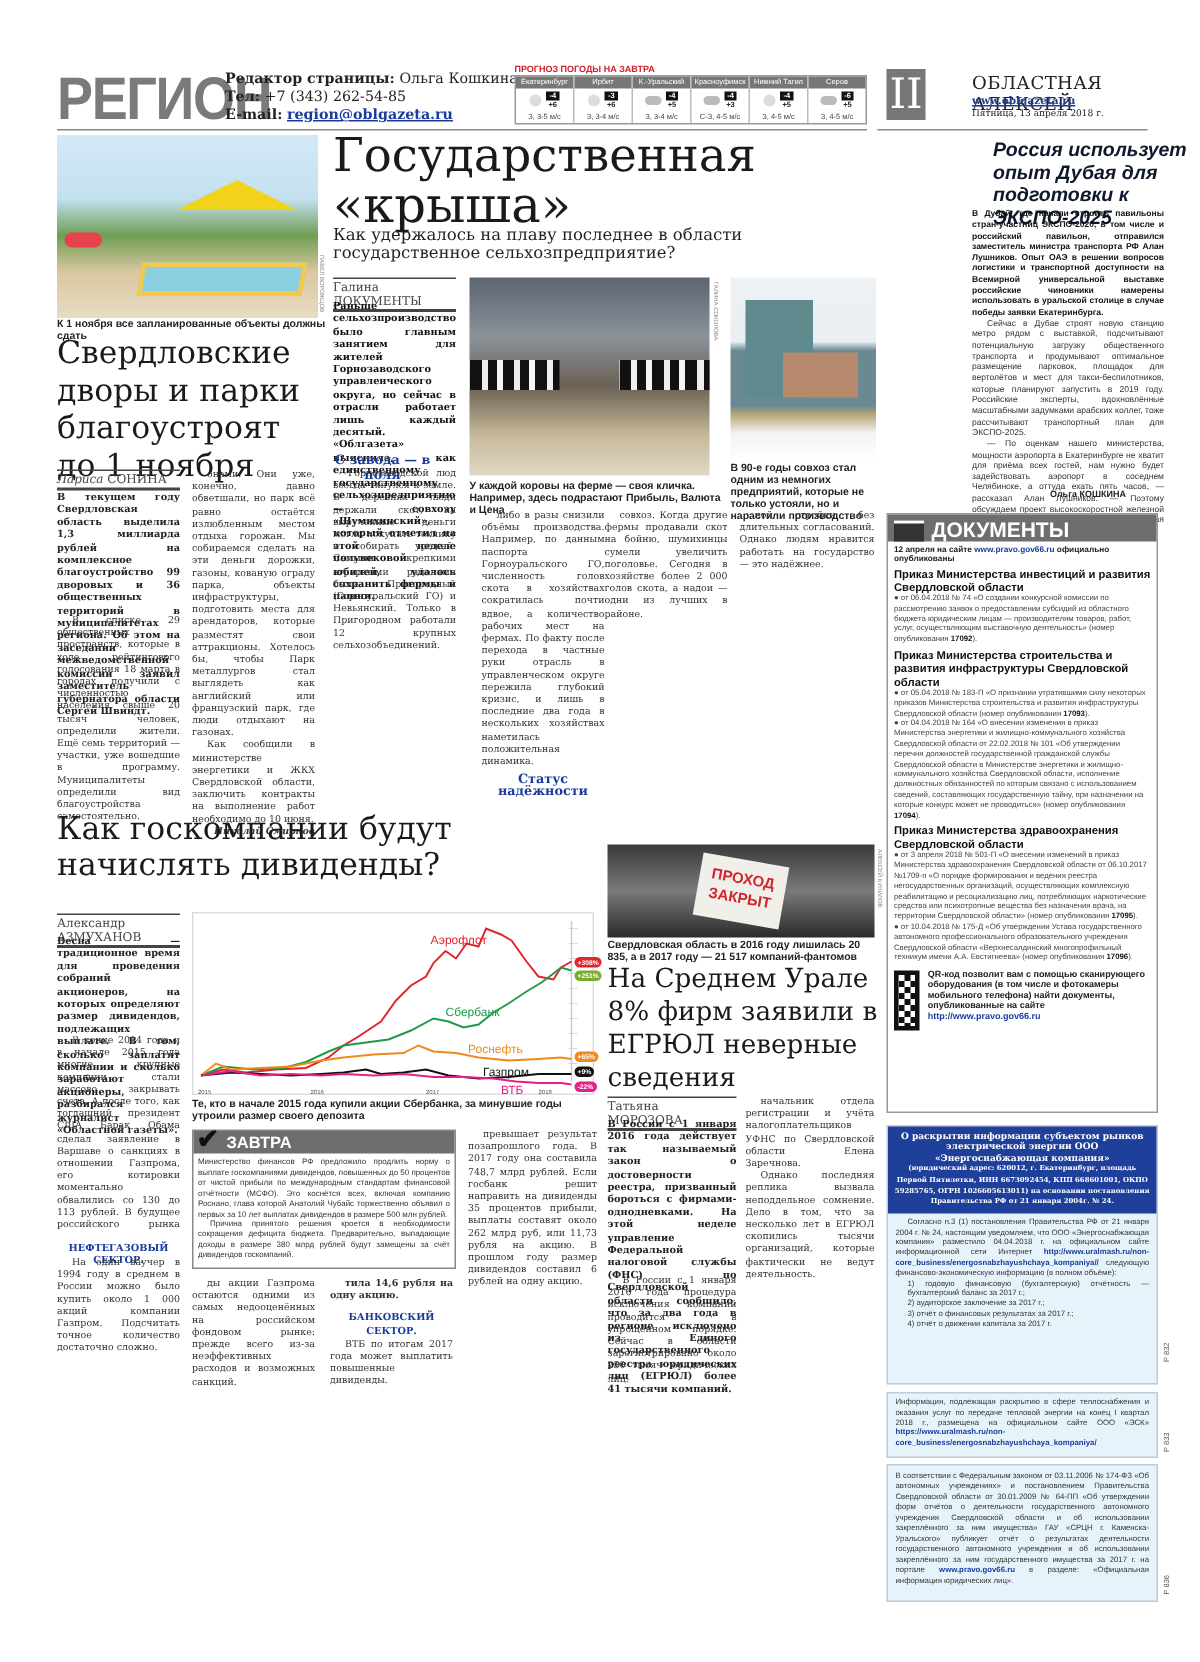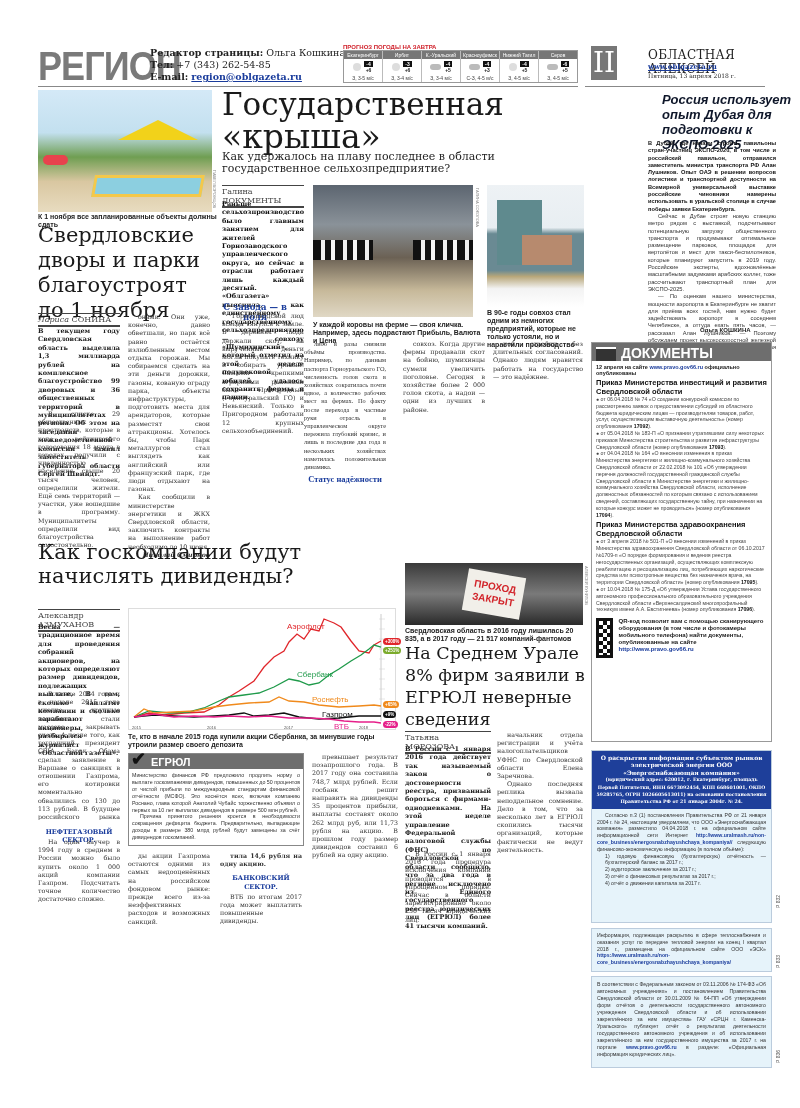--- a/index.html
+++ b/index.html
@@ -217,21 +217,21 @@
 </div>
 <div class="abs photo-credit" style="left:475px;top:188px;">ГАЛИНА СОКОЛОВА</div>
 <div class="abs caption" style="left:313px;top:321px;width:170px;">У каждой коровы на ферме — своя кличка. Например, здесь подрастают Прибыль, Валюта и Цена</div>
 
 <div class="abs farm2-photo">
   <div class="barn"></div>
   <div class="barn2"></div>
 </div>
 <div class="abs caption" style="left:487px;top:309px;width:100px;">В 90-е годы совхоз стал одним из немногих предприятий, которые не только устояли, но и нарастили производство</div>
 
-<div class="abs body-text" style="left:304px;top:340px;width:82px;height:240px;overflow:hidden;font-family:Liberation Serif, serif;">
+<div class="abs body-text" style="left:321px;top:340px;width:82px;height:240px;overflow:hidden;">
     <p>либо в разы снизили объёмы производства. Например, по данным паспорта Горноуральского ГО, численность голов скота в хозяйствах сократилась почти вдвое, а количество рабочих мест на фермах. По факту после перехода в частные руки отрасль в управленческом округе пережила глубокий кризис, и лишь в последние два года в нескольких хозяйствах наметилась положительная динамика.</p>
     <div class="subhead">Статус надёжности</div>
   </div>
 <div class="abs body-text" style="left:403px;top:340px;width:82px;height:240px;overflow:hidden;">
     <p>совхоз. Когда другие фермы продавали скот на бойню, шумихинцы сумели увеличить поголовье. Сегодня в хозяйстве более 2 000 голов скота, а надои — одни из лучших в районе.</p>
   </div>
 <div class="abs body-text" style="left:493px;top:340px;width:90px;height:220px;overflow:hidden;">
     <p>ной стройки без длительных согласований. Однако людям нравится работать на государство — это надёжнее.</p>
   </div>
 
@@ -248,20 +248,21 @@
       <span class="brief"></span>
       <span>ДОКУМЕНТЫ</span>
     </div>
   <div class="docs-inner">
     <div class="docs-intro"><span>12 апреля на сайте</span> <a>www.pravo.gov66.ru</a> <span>официально опубликованы</span></div>
     <div>
         <div class="doc-title">Приказ Министерства инвестиций и развития Свердловской области</div>
         <div class="doc-text"><span>● от 06.04.2018 № 74 «О создании конкурсной комиссии по рассмотрению заявок о предоставлении субсидий из областного бюджета юридическим лицам — производителям товаров, работ, услуг, осуществляющим выставочную деятельность» (номер опубликования</span> <b>17092</b>).</div>
       </div>
     <div>
+        <div class="doc-title">Приказ Министерства строительства и развития инфраструктуры Свердловской области</div>
         <div class="doc-text"><span>● от 05.04.2018 № 183-П «О признании утратившими силу некоторых приказов Министерства строительства и развития инфраструктуры Свердловской области (номер опубликования</span> <b>17093</b>).</div>
       </div>
     <div>
         <div class="doc-text"><span>● от 04.04.2018 № 164 «О внесении изменения в приказ Министерства энергетики и жилищно-коммунального хозяйства Свердловской области от 22.02.2018 № 101 «Об утверждении перечня должностей государственной гражданской службы Свердловской области в Министерстве энергетики и жилищно-коммунального хозяйства Свердловской области, исполнение должностных обязанностей по которым связано с использованием сведений, составляющих государственную тайну, при назначении на которые конкурс может не проводиться» (номер опубликования</span> <b>17094</b>).</div>
       </div>
     <div>
         <div class="doc-title">Приказ Министерства здравоохранения Свердловской области</div>
         <div class="doc-text"><span>● от 3 апреля 2018 № 501-П «О внесении изменений в приказ Министерства здравоохранения Свердловской области от 06.10.2017 №1709-п «О порядке формирования и ведения реестра негосударственных организаций, осуществляющих комплексную реабилитацию и ресоциализацию лиц, потребляющих наркотические средства или психотропные вещества без назначения врача, на территории Свердловской области» (номер опубликования</span> <b>17095</b>).</div>
       </div>
     <div>
@@ -344,21 +345,21 @@
   <span class="pill" style="left:254px;top:38px;background:#7bab2c;">+251%</span>
   <span class="pill" style="left:254px;top:92px;background:#f08a1c;">+65%</span>
   <span class="pill" style="left:254px;top:102px;background:#111;">+9%</span>
   <span class="pill" style="left:254px;top:112px;background:#e6208a;">-22%</span>
 </div>
 <div class="abs caption" style="left:128px;top:733px;width:270px;">Те, кто в начале 2015 года купили акции Сбербанка, за минувшие годы утроили размер своего депозита</div>
 
 <div class="abs kstati">
   <div class="kstati-head">
       <span class="check">✔</span>
-      <span>ЕГРЮЛ</span>
+      <span>ЗАВТРА</span>
     </div>
   <div class="kstati-body">
     <p>Министерство финансов РФ предложило продлить норму о выплате госкомпаниями дивидендов, повышенных до 50 процентов от чистой прибыли по международным стандартам финансовой отчётности (МСФО). Это коснётся всех, включая компанию Роснано, глава которой Анатолий Чубайс торжественно объявил о первых за 10 лет выплатах дивидендов в размере 500 млн рублей.</p>
     <p style="text-indent:8px;">Причина принятого решения кроется в необходимости сокращения дефицита бюджета. Предварительно, выпадающие доходы в размере 380 млрд рублей будут замещены за счёт дивидендов госкомпаний.</p>
   </div>
 </div>
 <div class="abs body-text" style="left:312px;top:753px;width:86px;height:335px;overflow:hidden;">
     <p>превышает результат позапрошлого года. В 2017 году она составила 748,7 млрд рублей. Если госбанк решит направить на дивиденды 35 процентов прибыли, выплаты составят около 262 млрд руб, или 11,73 рубля на акцию. В прошлом году размер дивидендов составил 6 рублей на одну акцию.</p>
   </div>
 <div class="abs body-text" style="left:128px;top:852px;width:82px;height:236px;overflow:hidden;">

